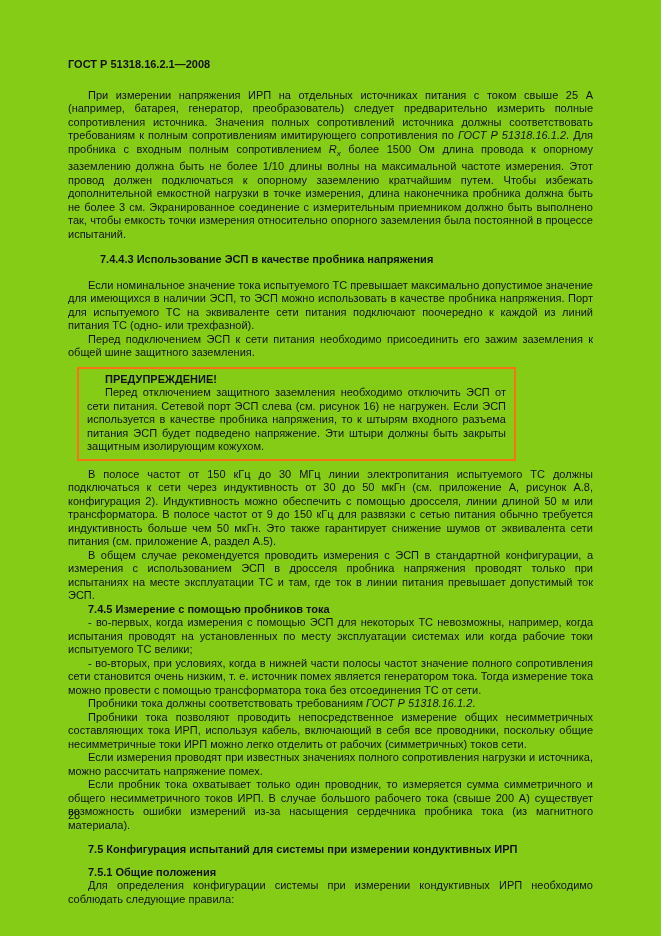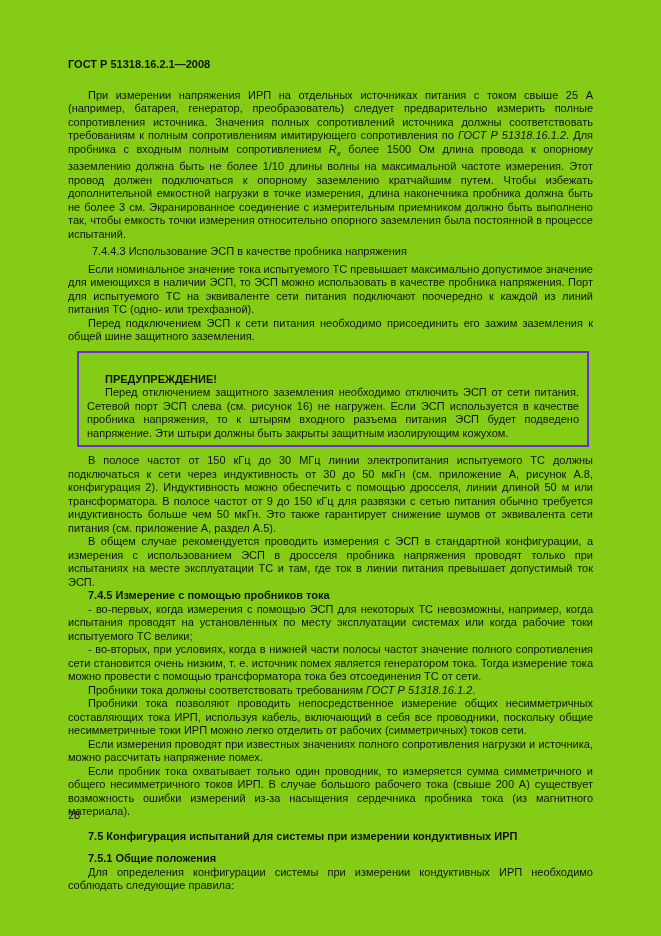--- a/index.html
+++ b/index.html
@@ -20,37 +20,37 @@
   .doc-header {
     font-weight: bold;
     margin: 0 0 17px 0;
   }
   p.body-par {
     margin: 0;
     text-align: justify;
     text-indent: 20px;
   }
   p.heading-plain {
-    margin: 4px;
+    margin: 12px;
     text-indent: 20px;
-    font-weight: normal;
+    font-weight: bold;
   }
   p.heading-bold {
     margin: 0;
     text-indent: 20px;
     font-weight: bold;
   }
   p.heading-75 { margin: 11px 0 9px 0; }
   p.heading-751 { margin: 0 0 0 0; }
   .warning-box {
-    border: 2px solid #6d28d9;
+    border: 2px solid #f97316;
     margin: 7px 0 7px 9px;
-    width: 512px;
+    width: 439px;
     box-sizing: border-box;
-    padding: 20px 8px 5px 8px;
+    padding: 4px 8px 5px 8px;
   }
   .warning-box .w-title {
     font-weight: bold;
     margin: 0;
     text-indent: 18px;
     text-align: left;
   }
   .warning-box .w-body {
     margin: 0;
     text-align: justify;

